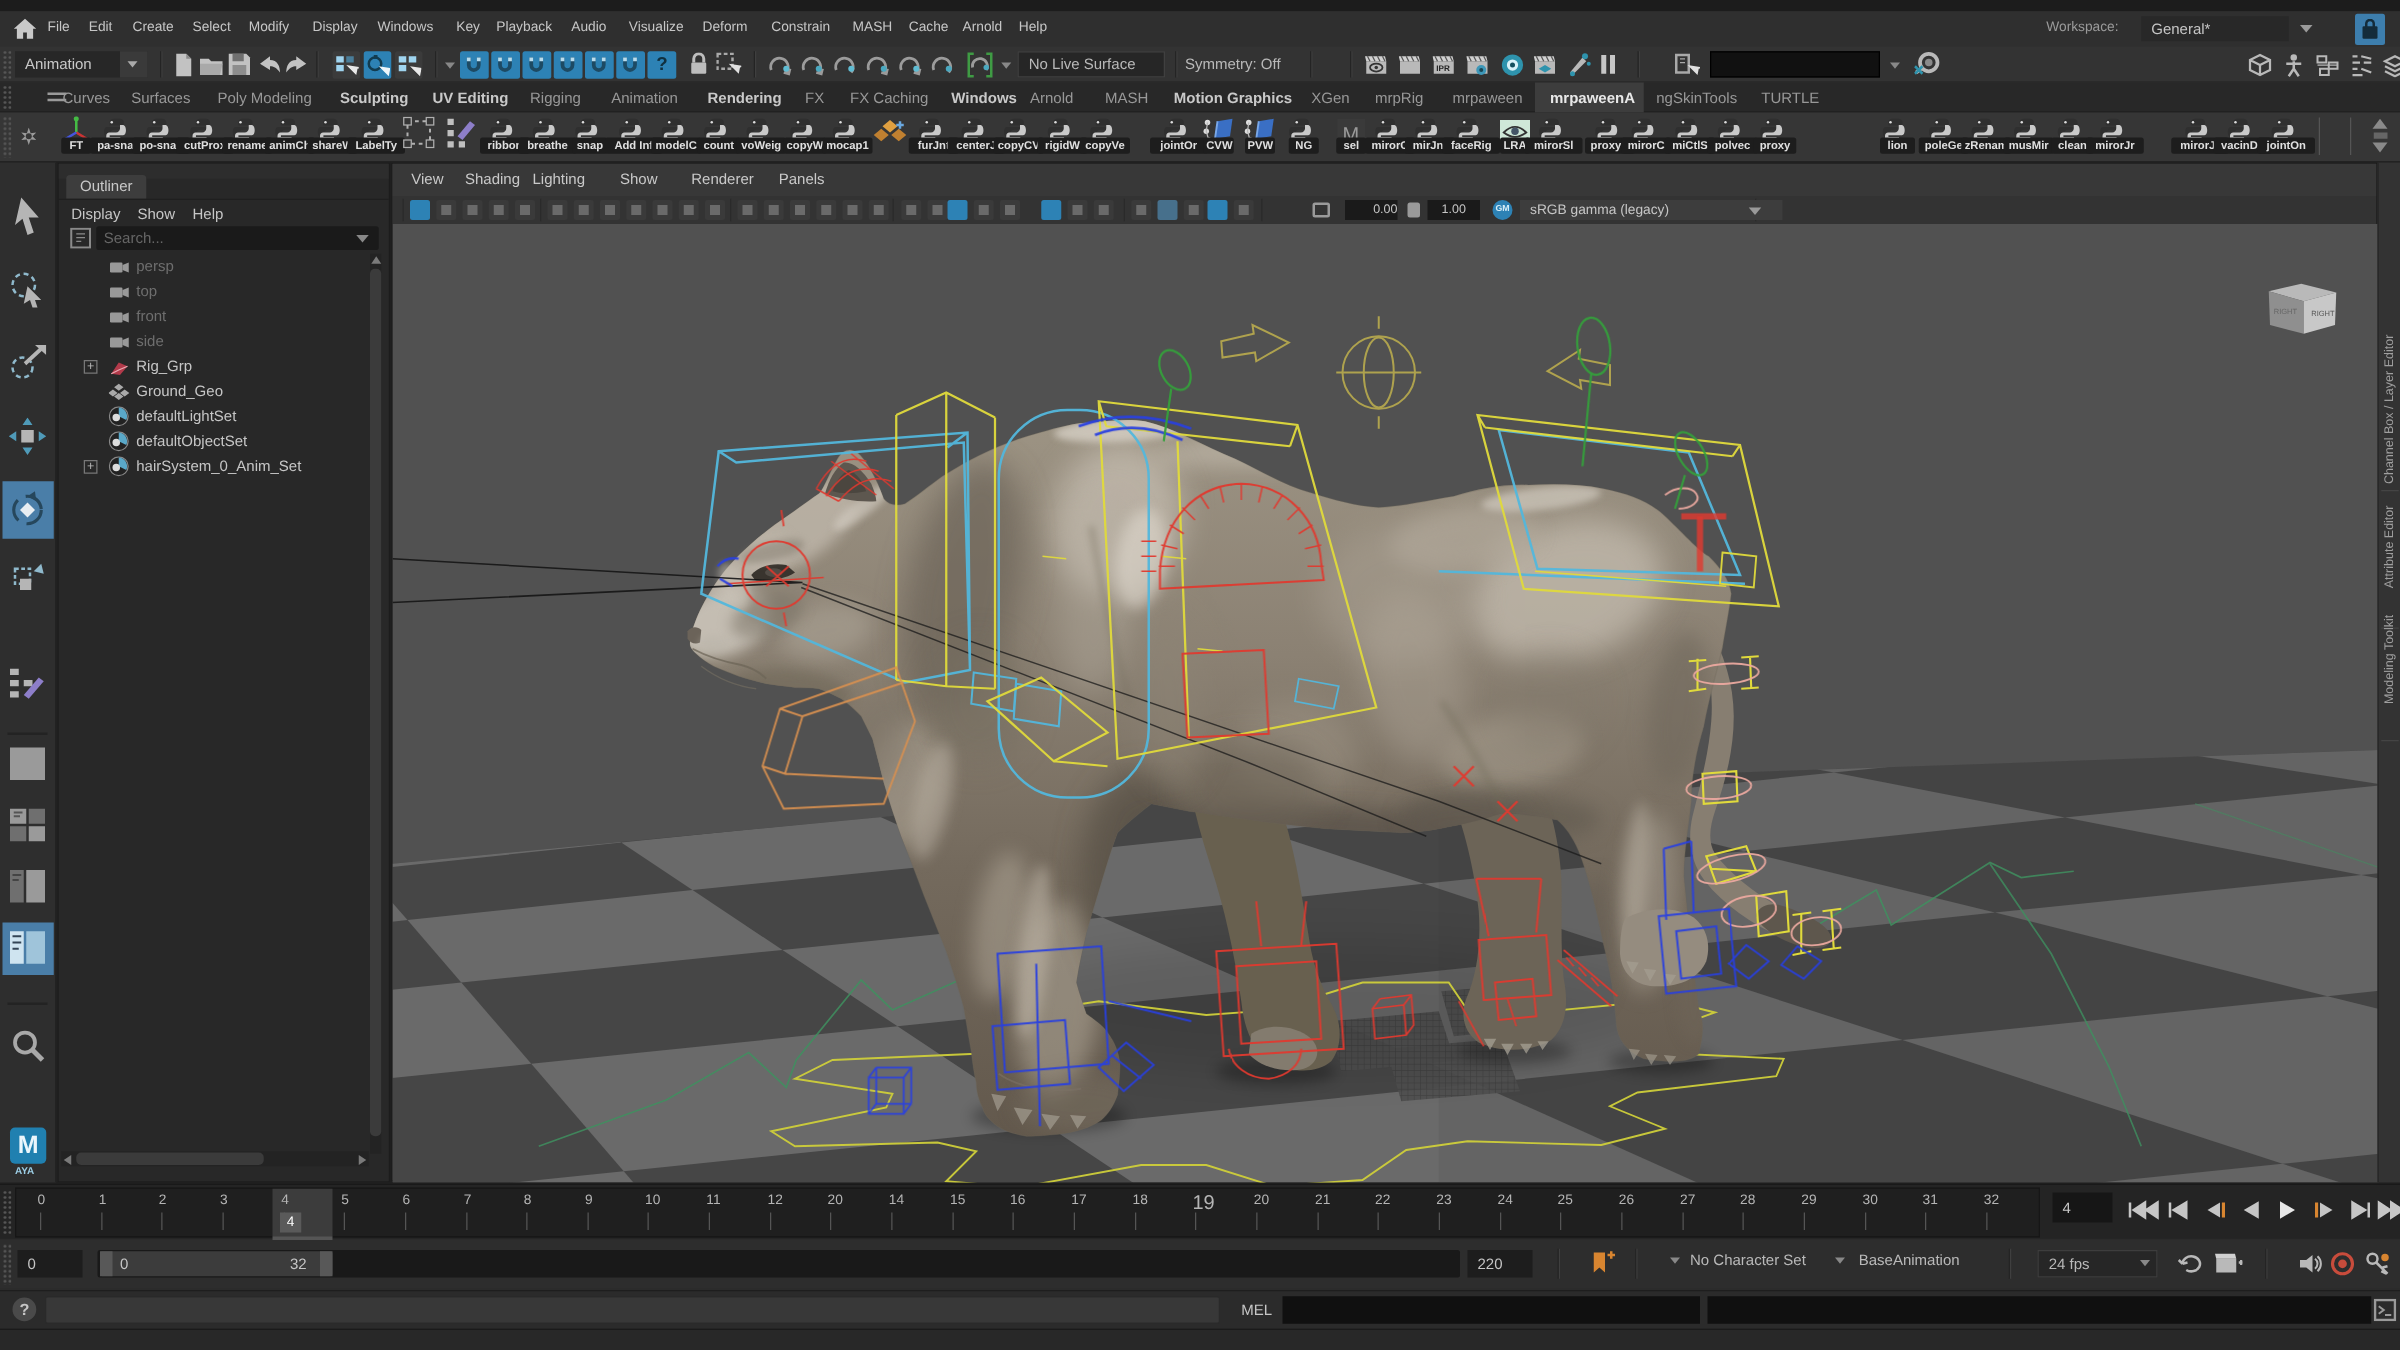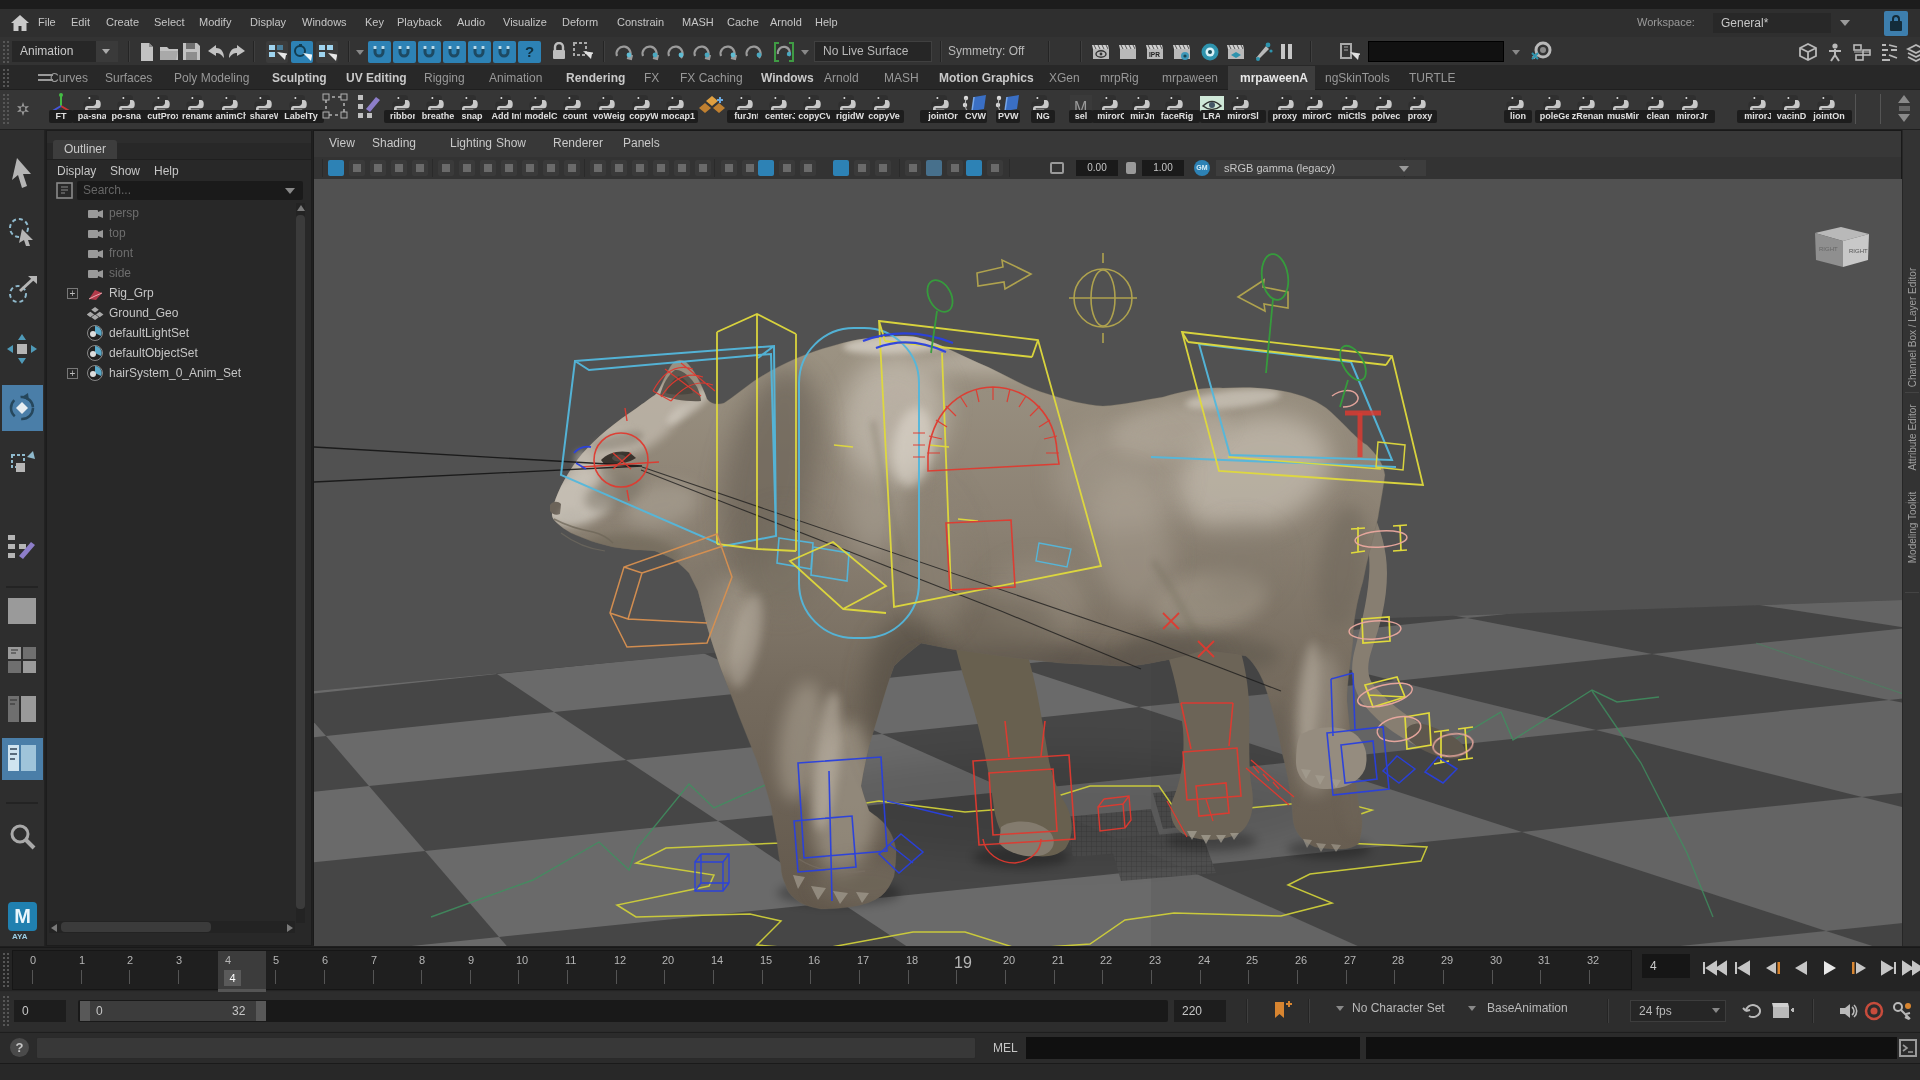--- a/index.html
+++ b/index.html
@@ -851,21 +851,21 @@
       <div class="abs" style="left:249px;top:84px;width:9px;height:694px;background:#3b3b3b;border-radius:4px"></div>
       <div class="abs" style="left:2px;top:790px;width:246px;height:12px;background:#232323"></div>
       <div class="abs" style="left:4px;top:793px;width:0;height:0;border-top:4px solid transparent;border-bottom:4px solid transparent;border-right:6px solid #7a7a7a"></div>
       <div class="abs" style="left:240px;top:793px;width:0;height:0;border-top:4px solid transparent;border-bottom:4px solid transparent;border-left:6px solid #7a7a7a"></div>
       <div class="abs" style="left:14px;top:791px;width:150px;height:10px;background:#3b3b3b;border-radius:4px"></div>
     </div>
     <div class="abs" style="left:313px;top:130px;width:1589px;height:815px;background:#333;border:1px solid #191919">
       <div class="abs" style="left:0;top:0;width:1587px;height:26px;background:#383838">
         <div class="abs" style="left:15px;top:5px;color:#c9c9c9;font-size:12px">View</div>
         <div class="abs" style="left:58px;top:5px;color:#c9c9c9;font-size:12px">Shading</div>
-        <div class="abs" style="left:136px;top:5px;color:#c9c9c9;font-size:12px">Lighting</div>
+        <div class="abs" style="left:112px;top:5px;color:#c9c9c9;font-size:12px">Lighting</div>
         <div class="abs" style="left:182px;top:5px;color:#c9c9c9;font-size:12px">Show</div>
         <div class="abs" style="left:239px;top:5px;color:#c9c9c9;font-size:12px">Renderer</div>
         <div class="abs" style="left:309px;top:5px;color:#c9c9c9;font-size:12px">Panels</div>
       </div>
       <div class="abs" style="left:0;top:26px;width:1587px;height:22px;background:#333">
         <div class="abs" style="left:14px;top:3px;width:16px;height:16px;background:#2d82b5;border-radius:2px"></div>
         <div class="abs" style="left:35px;top:3px;width:16px;height:16px;background:#3a3a3a;border-radius:2px"></div>
         <div class="abs" style="left:39px;top:7px;width:8px;height:8px;background:#6a6a6a"></div>
         <div class="abs" style="left:56px;top:3px;width:16px;height:16px;background:#3a3a3a;border-radius:2px"></div>
         <div class="abs" style="left:60px;top:7px;width:8px;height:8px;background:#6a6a6a"></div>
@@ -922,21 +922,21 @@
         <div class="abs" style="left:673px;top:3px;width:16px;height:16px;background:#3a3a3a;border-radius:2px"></div>
         <div class="abs" style="left:677px;top:7px;width:8px;height:8px;background:#6a6a6a"></div>
         <div class="abs" style="left:8px;top:2px;width:1px;height:18px;background:#2a2a2a"></div>
         <div class="abs" style="left:118px;top:2px;width:1px;height:18px;background:#2a2a2a"></div>
         <div class="abs" style="left:270px;top:2px;width:1px;height:18px;background:#2a2a2a"></div>
         <div class="abs" style="left:400px;top:2px;width:1px;height:18px;background:#2a2a2a"></div>
         <div class="abs" style="left:585px;top:2px;width:1px;height:18px;background:#2a2a2a"></div>
         <div class="abs" style="left:695px;top:2px;width:1px;height:18px;background:#2a2a2a"></div>
         <div class="abs" style="left:1090px;top:2px;width:1px;height:18px;background:#2a2a2a"></div>
         <div class="abs" style="left:736px;top:5px;width:14px;height:12px;border:2px solid #9a9a9a;border-radius:2px"></div>
-        <div class="abs" style="left:762px;top:3px;width:42px;height:16px;background:#1a1a1a;color:#c6c6c6;font-size:10px;line-height:16px;text-align:center">0.00</div>
+        <div class="abs" style="left:762px;top:3px;width:42px;height:16px;background:#1a1a1a;color:#c6c6c6;font-size:10px;line-height:16px;text-align:right">0.00</div>
         <div class="abs" style="left:812px;top:5px;width:10px;height:12px;background:#9a9a9a;border-radius:2px"></div>
         <div class="abs" style="left:828px;top:3px;width:42px;height:16px;background:#1a1a1a;color:#c6c6c6;font-size:10px;line-height:16px;text-align:center">1.00</div>
         <div class="abs" style="left:880px;top:3px;width:16px;height:16px;background:#2d82b5;border-radius:8px;color:#d8eef8;font-size:7px;line-height:16px;text-align:center;font-weight:bold">GM</div>
         <div class="abs" style="left:902px;top:3px;width:210px;height:16px;background:#3d3d3d;color:#c6c6c6;font-size:11px;line-height:16px;padding-left:8px">sRGB gamma (legacy)</div>
         <div class="abs" style="left:1085px;top:9px;width:0;height:0;border-left:5px solid transparent;border-right:5px solid transparent;border-top:6px solid #999"></div>
       </div>
       <svg class="abs" style="left:0;top:48px" width="1589" height="767" viewBox="313 178 1589 767">
         <defs>
           <linearGradient id="bodyG" x1="0" y1="330" x2="0" y2="915" gradientUnits="userSpaceOnUse">
             <stop offset="0" stop-color="#9d9484"></stop>

